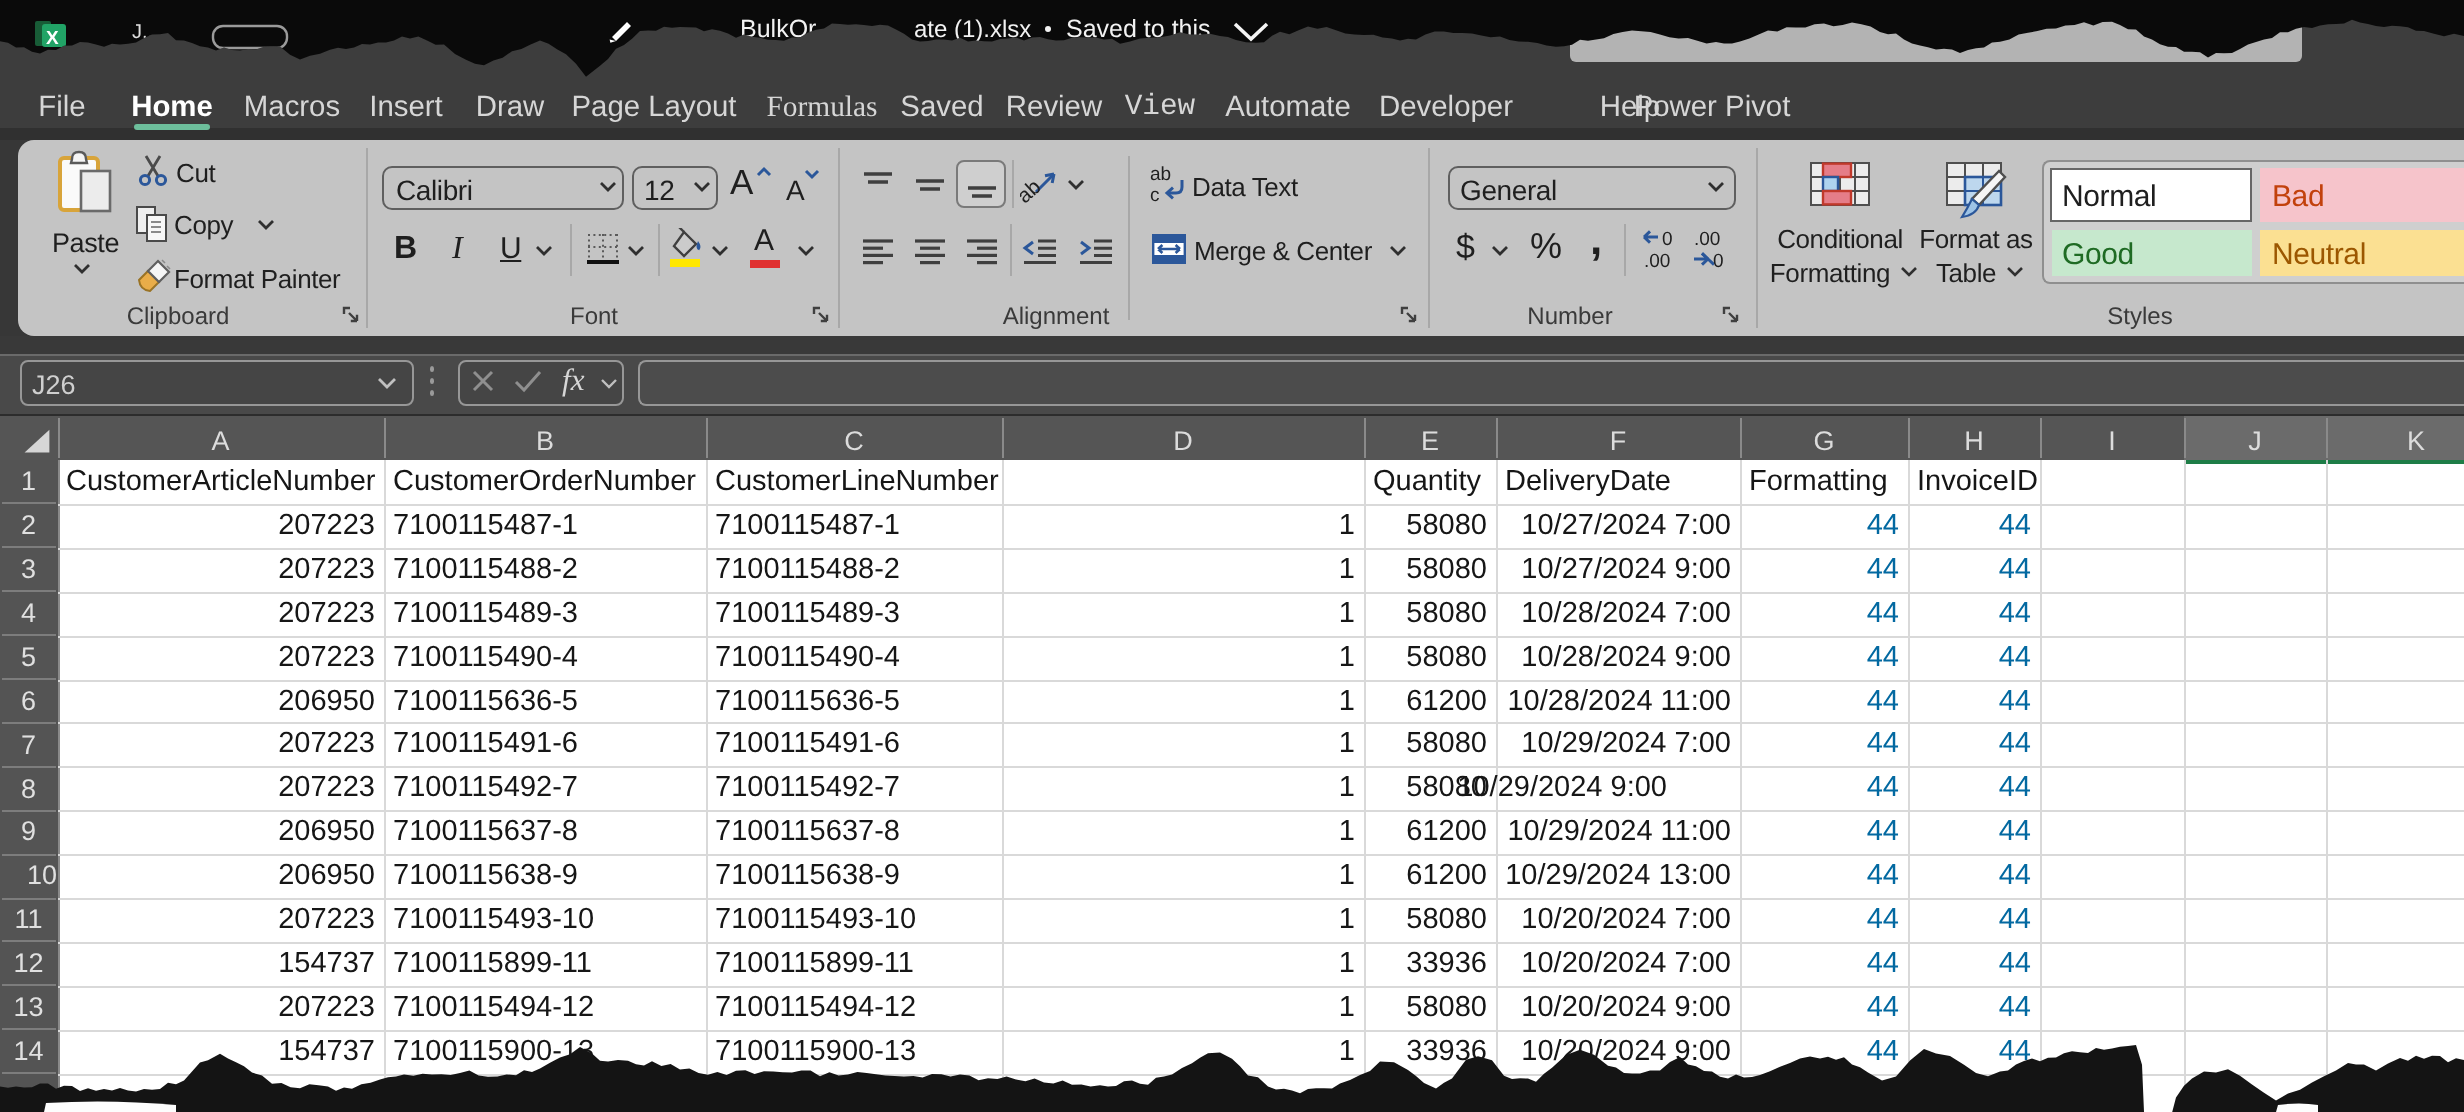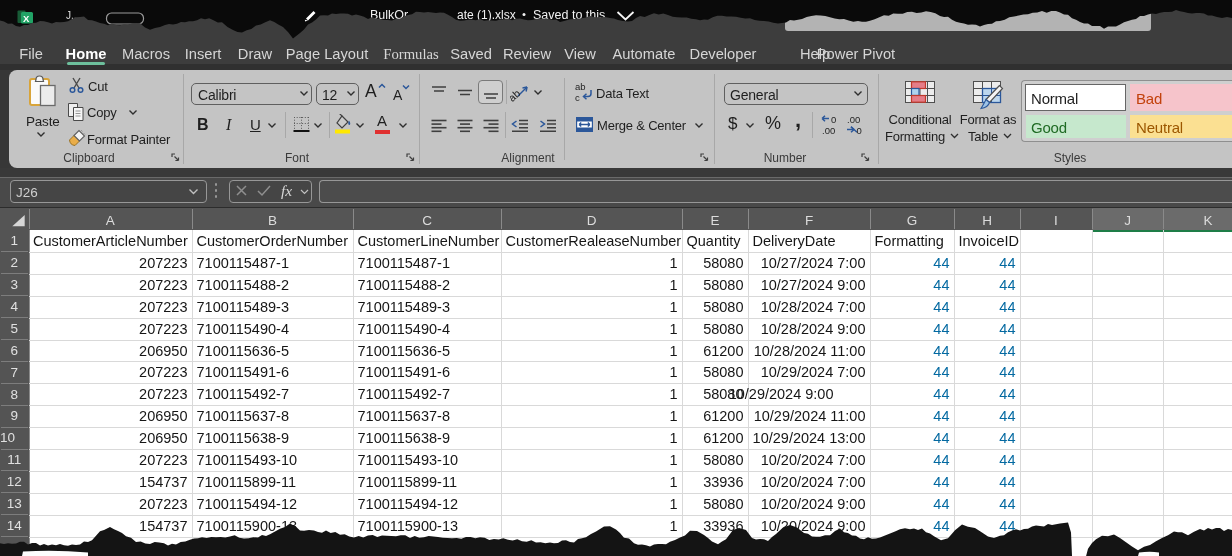--- a/index.html
+++ b/index.html
@@ -20,21 +20,21 @@
 <div class="ab" style="left:0;top:64px;width:1232px;height:6px;background:#303030"></div>
 <div class="mi" style="left:31px;">File</div>
 <div class="mi" style="left:86px;color:#fff;font-weight:bold;">Home</div>
 <div class="mi" style="left:146px;">Macros</div>
 <div class="mi" style="left:203px;">Insert</div>
 <div class="mi" style="left:255px;">Draw</div>
 <div class="mi" style="left:327px;">Page Layout</div>
 <div class="mi" style="left:411px;font-family:Liberation Serif, serif;">Formulas</div>
 <div class="mi" style="left:471px;">Saved</div>
 <div class="mi" style="left:527px;">Review</div>
-<div class="mi" style="left:580px;">View</div>
+<div class="mi" style="left:580px;font-family:Liberation Mono, monospace;">View</div>
 <div class="mi" style="left:644px;">Automate</div>
 <div class="mi" style="left:723px;">Developer</div>
 <div class="mi" style="left:787px;margin-left:28px;">Help</div>
 <div class="mi" style="left:856px;">Power Pivot</div>
 <div class="ab" style="left:67px;top:62px;width:38px;height:3px;background:#6dbf9c;border-radius:2px"></div>
 <div class="ab" style="left:0;top:70px;width:1232px;height:98px;background:#373737"></div>
 <div class="ab" style="left:9px;top:70px;width:1223px;height:98px;background:#c4c4c4;border-radius:8px 0 0 8px"></div>
 <div class="ab" style="left:182.5px;top:74px;width:1px;height:90px;background:#a8a8a8"></div>
 <div class="ab" style="left:418.5px;top:74px;width:1px;height:90px;background:#a8a8a8"></div>
 <div class="ab" style="left:713.5px;top:74px;width:1px;height:90px;background:#a8a8a8"></div>
@@ -318,21 +318,21 @@
 <div class="ab" style="left:0;top:320.8px;width:28.5px;text-align:center;font-size:13.5px;color:#e0e0e0">5</div>
 <div class="ab" style="left:1px;top:339.0px;width:26.5px;height:1px;background:#7d7d7d"></div>
 <div class="ab" style="left:0;top:342.7px;width:28.5px;text-align:center;font-size:13.5px;color:#e0e0e0">6</div>
 <div class="ab" style="left:1px;top:360.9px;width:26.5px;height:1px;background:#7d7d7d"></div>
 <div class="ab" style="left:0;top:364.6px;width:28.5px;text-align:center;font-size:13.5px;color:#e0e0e0">7</div>
 <div class="ab" style="left:1px;top:382.8px;width:26.5px;height:1px;background:#7d7d7d"></div>
 <div class="ab" style="left:0;top:386.5px;width:28.5px;text-align:center;font-size:13.5px;color:#e0e0e0">8</div>
 <div class="ab" style="left:1px;top:404.7px;width:26.5px;height:1px;background:#7d7d7d"></div>
 <div class="ab" style="left:0;top:408.4px;width:28.5px;text-align:center;font-size:13.5px;color:#e0e0e0">9</div>
 <div class="ab" style="left:1px;top:426.6px;width:26.5px;height:1px;background:#7d7d7d"></div>
-<div class="ab" style="left:0;top:430.3px;width:28.5px;text-align:left;font-size:13.5px;color:#e0e0e0">10</div>
+<div class="ab" style="left:0;top:430.3px;width:28.5px;text-align:right;font-size:13.5px;color:#e0e0e0">10</div>
 <div class="ab" style="left:1px;top:448.5px;width:26.5px;height:1px;background:#7d7d7d"></div>
 <div class="ab" style="left:0;top:452.2px;width:28.5px;text-align:center;font-size:13.5px;color:#e0e0e0">11</div>
 <div class="ab" style="left:1px;top:470.4px;width:26.5px;height:1px;background:#7d7d7d"></div>
 <div class="ab" style="left:0;top:474.1px;width:28.5px;text-align:center;font-size:13.5px;color:#e0e0e0">12</div>
 <div class="ab" style="left:1px;top:492.3px;width:26.5px;height:1px;background:#7d7d7d"></div>
 <div class="ab" style="left:0;top:496.0px;width:28.5px;text-align:center;font-size:13.5px;color:#e0e0e0">13</div>
 <div class="ab" style="left:1px;top:514.2px;width:26.5px;height:1px;background:#7d7d7d"></div>
 <div class="ab" style="left:0;top:517.9px;width:28.5px;text-align:center;font-size:13.5px;color:#e0e0e0">14</div>
 <div class="ab" style="left:1px;top:536.1px;width:26.5px;height:1px;background:#7d7d7d"></div>
 <div class="vline" style="left:192px;top:230px;height:326px"></div>
@@ -356,21 +356,20 @@
 <div class="hline" style="left:28.5px;top:405.2px;width:1203.5px"></div>
 <div class="hline" style="left:28.5px;top:427.1px;width:1203.5px"></div>
 <div class="hline" style="left:28.5px;top:449.0px;width:1203.5px"></div>
 <div class="hline" style="left:28.5px;top:470.9px;width:1203.5px"></div>
 <div class="hline" style="left:28.5px;top:492.8px;width:1203.5px"></div>
 <div class="hline" style="left:28.5px;top:514.7px;width:1203.5px"></div>
 <div class="hline" style="left:28.5px;top:536.6px;width:1203.5px"></div>
 <div class="cell" style="left:33.0px;top:233.0px">CustomerArticleNumber</div>
 <div class="cell" style="left:196.5px;top:233.0px">CustomerOrderNumber</div>
 <div class="cell" style="left:357.5px;top:233.0px">CustomerLineNumber</div>
-<div class="cell" style="left:505.5px;top:233.0px">CustomerRealeaseNumber</div>
 <div class="cell" style="left:686.5px;top:233.0px">Quantity</div>
 <div class="cell" style="left:752.5px;top:233.0px">DeliveryDate</div>
 <div class="cell" style="left:874.5px;top:233.0px">Formatting</div>
 <div class="cell" style="left:958.5px;top:233.0px">InvoiceID</div>
 <div class="cell num" style="left:28.5px;top:254.9px;width:159.0px">207223</div>
 <div class="cell" style="left:196.5px;top:254.9px">7100115487-1</div>
 <div class="cell" style="left:357.5px;top:254.9px">7100115487-1</div>
 <div class="cell num" style="left:501px;top:254.9px;width:176.5px">1</div>
 <div class="cell num" style="left:682px;top:254.9px;width:61.5px">58080</div>
 <div class="cell num" style="left:748px;top:254.9px;width:117.5px">10/27/2024 7:00</div>

